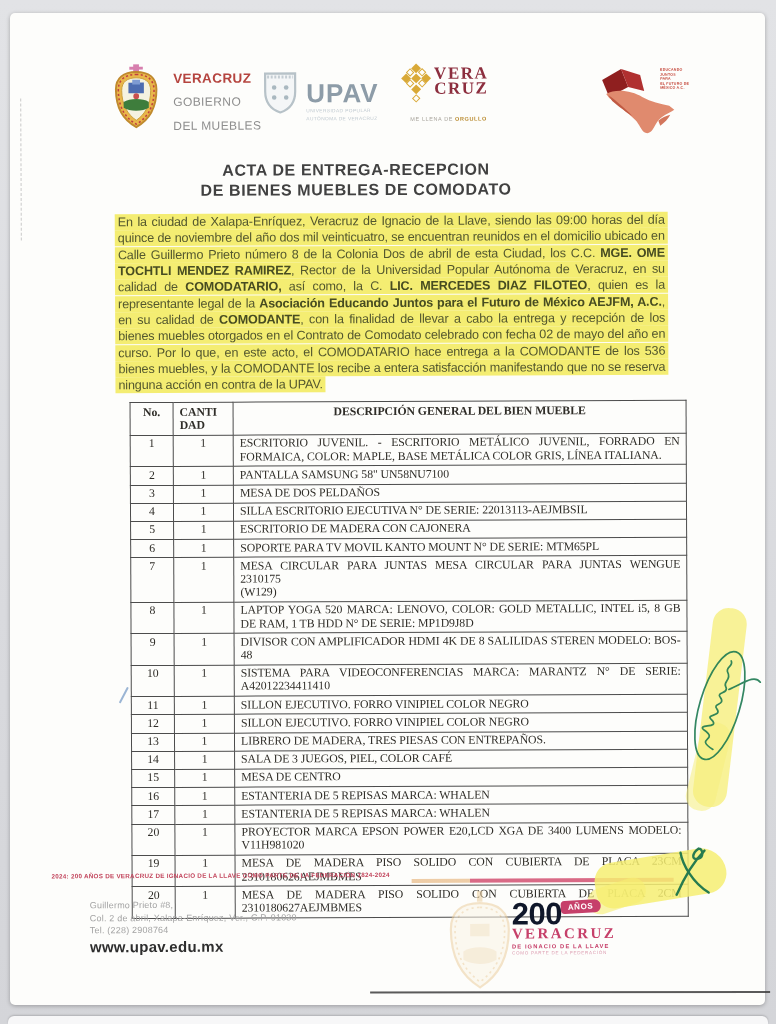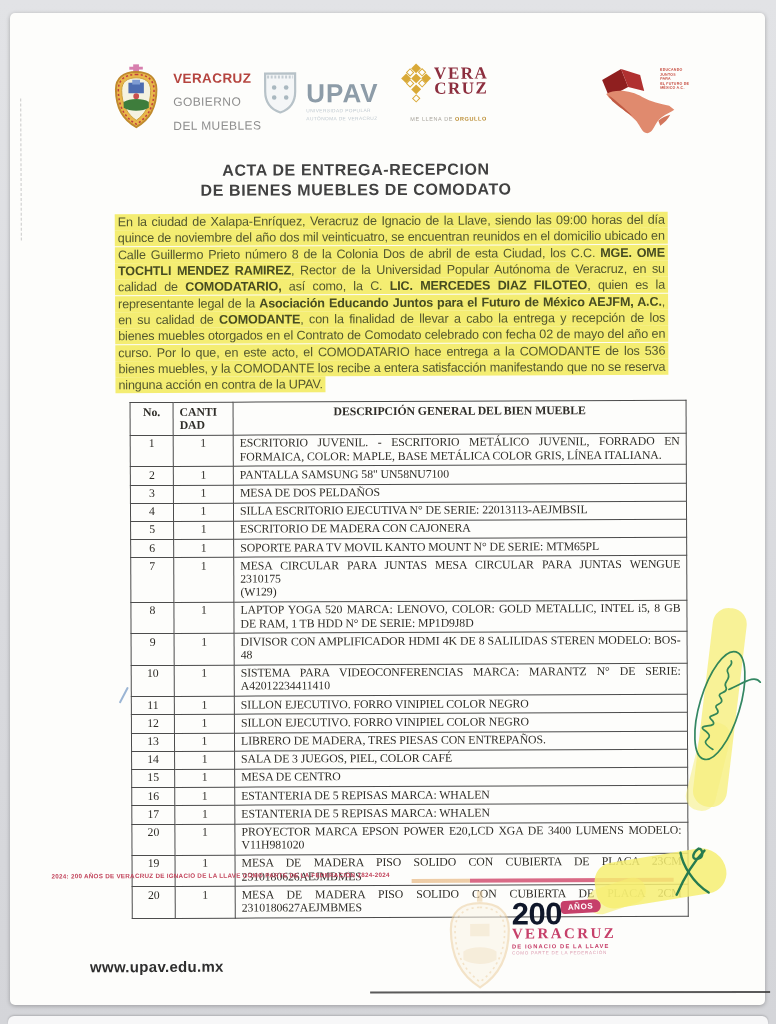--- a/index.html
+++ b/index.html
@@ -66,21 +66,21 @@
   .blob{position:absolute;left:8px;top:12px;width:132px;height:46px;background:#f6ee72;opacity:.85;border-radius:28px 38px 30px 26px;transform:rotate(-9deg);}
   .blob2{position:absolute;left:0px;top:40px;width:60px;height:26px;background:#f6ee72;opacity:.6;border-radius:14px;transform:rotate(-18deg);}
   .sig2 svg{position:absolute;left:82px;top:0px;}
   .bluetick{position:absolute;left:112px;top:672px;width:2px;height:18px;background:#4a7ab5;opacity:.55;border-radius:2px;transform:rotate(28deg);}
 
   
   .fed{position:absolute;left:40px;top:858px;font-size:6.3px;font-weight:bold;color:#c2455c;letter-spacing:.25px;}
   .bar{position:absolute;left:400px;top:866px;width:262px;height:3.5px;
     background:linear-gradient(90deg,rgba(226,166,98,.55) 0 58px,#d96a86 58px);}
   .addr{position:absolute;left:78px;top:885px;font-size:9px;color:#a3a3a3;line-height:12.5px;letter-spacing:.2px;}
-  .site{position:absolute;left:78px;top:924px;font-size:15px;font-weight:bold;color:#2e2e2e;letter-spacing:.3px;margin-top:20px;}
+  .site{position:absolute;left:78px;top:924px;font-size:15px;font-weight:bold;color:#2e2e2e;letter-spacing:.3px;}
   .wm{position:absolute;left:428px;top:878px;opacity:.55;}
   .l200{position:absolute;left:500px;top:886px;width:180px;line-height:1;}
   .n200{font-size:31px;font-weight:bold;color:#0f172a;letter-spacing:-.5px;}
   .ribbon{display:inline-block;background:#c6406a;color:#fff;font-size:8px;font-weight:bold;
     padding:2.5px 7px;border-radius:4px 6px 6px 4px;letter-spacing:.6px;
     transform:translateY(-16px) rotate(-3deg);margin-left:-1px;}
   .l200-name{font-family:"Liberation Serif",serif;font-size:15px;font-weight:bold;color:#c6406a;letter-spacing:2.4px;margin-top:-3px;}
   .l200-s1{font-size:5.8px;font-weight:bold;color:#c6406a;letter-spacing:1.1px;margin-top:2.5px;}
   .l200-s2{font-size:4.6px;color:#dd9fb3;letter-spacing:.7px;margin-top:1.5px;}
   .scanline{position:absolute;left:358px;top:979px;width:400px;height:2px;background:#3d3d3d;opacity:.85;transform:rotate(.2deg);}
@@ -337,20 +337,25 @@
     <div class="blob2"></div>
     <svg width="48" height="60" viewBox="0 0 48 60">
       <g fill="none" stroke="#15714b" stroke-width="2.4" stroke-linecap="round" opacity=".92">
         <path d="M8,52 C16,34 26,18 36,8"></path>
         <path d="M12,10 C14,22 24,40 40,50"></path>
         <path d="M30,6 C24,10 22,18 30,16 C36,14 34,6 30,6"></path>
       </g>
     </svg>
   </div>
 
+  <div class="addr">
+    <div>Guillermo Prieto #8,</div>
+    <div>Col. 2 de abril, Xalapa-Enríquez, Ver., C.P. 91030</div>
+    <div>Tel. (228) 2908764</div>
+  </div>
   <div class="site">www.upav.edu.mx</div>
 
   <svg class="wm" width="80" height="108" viewBox="0 0 58 78">
     <rect x="27" y="0" width="4" height="8" fill="#eccfa0"></rect>
     <path d="M29,9 C42,9 50,15 50,28 C50,48 42,62 29,70 C16,62 8,48 8,28 C8,15 16,9 29,9 Z" fill="#fbf4e6" stroke="#eccfa0" stroke-width="1.6"></path>
     <path d="M29,12 C40,12 47,17.5 47,28.5 C47,46 40,58 29,66 C18,58 11,46 11,28.5 C11,17.5 18,12 29,12 Z" fill="none" stroke="#eccfa0" stroke-width="1.2" stroke-dasharray="1.6,2.4"></path>
     <rect x="22" y="24" width="14" height="9" fill="#f2e0c0"></rect>
     <path d="M17,44 C23,40 35,40 41,44 L41,50 C35,54 23,54 17,50 Z" fill="#f2e0c0"></path>
   </svg>
 

